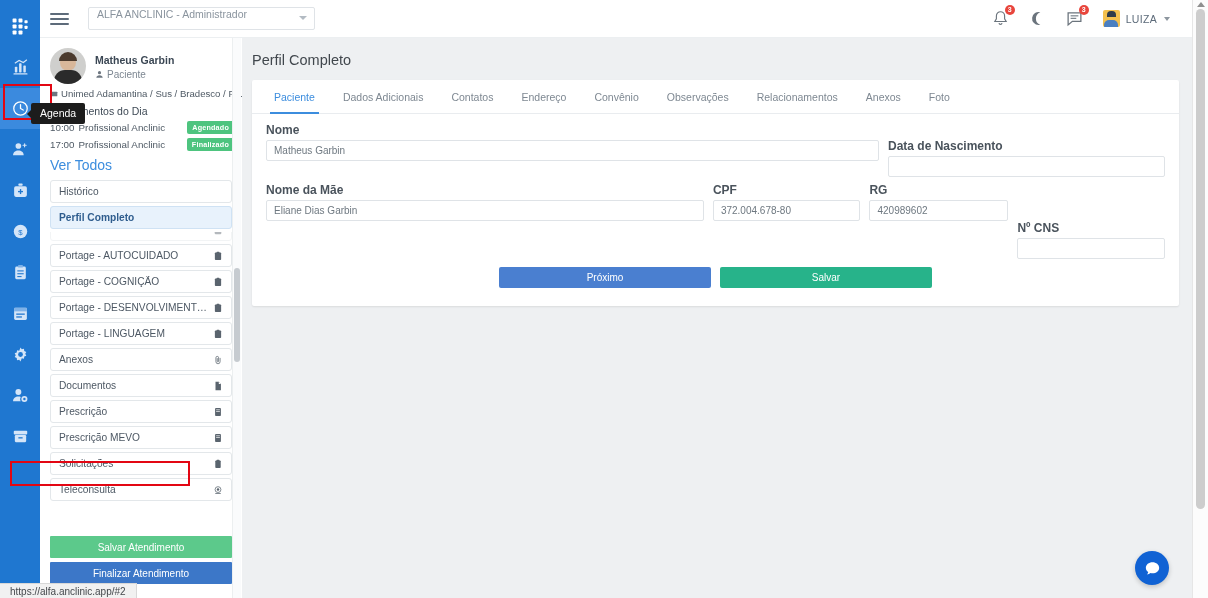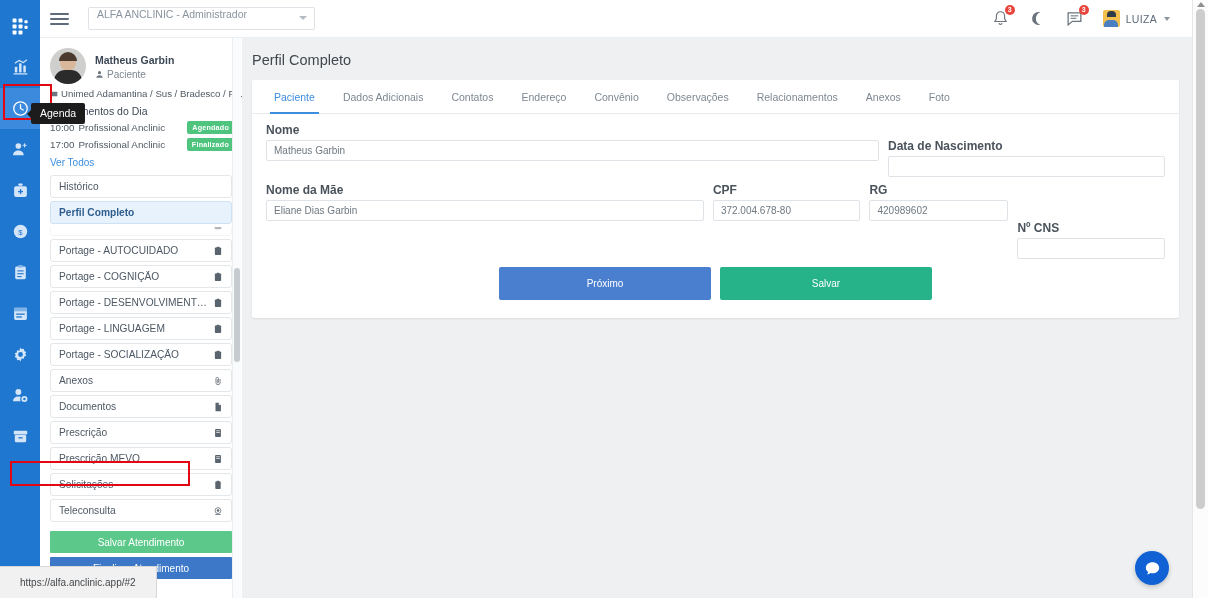--- a/index.html
+++ b/index.html
@@ -214,21 +214,21 @@
     justify-content: space-between;
   }
   .appt-badge {
     background: #4ec47f; color: #fff;
     font-size: 7.2px; font-weight: bold;
     padding: 2px 5px;
     border-radius: 2px;
     letter-spacing: .2px;
   }
   .ver-todos {
-    font-size: 10px; color: #3c8dde;
+    font-size: 14px; color: #3c8dde;
     padding: 4px 10px 4px 10px;
     cursor: pointer;
   }
 
   .lbtn {
     margin: 3px 10px;
     height: 23px;
     border: 1px solid #e3e7ea;
     border-radius: 3px;
     display: flex; align-items: center;
@@ -372,21 +372,21 @@
     border: 1px solid #dfe3e7;
     border-radius: 2px;
     font-size: 10px;
     color: #6e7880;
     padding: 0 7px;
     display: flex; align-items: center;
     background: #fff;
   }
   .btnrow { display: flex; gap: 9px; margin-top: 8px; padding: 0 0 0 0; justify-content: center;}
   .fbtn {
-    width: 212px; height: 33px;
+    width: 212px; height: 21px;
     border-radius: 2px;
     color: #fff; font-size: 10px;
     display: flex; align-items: center; justify-content: center;
     cursor: pointer;
   }
   .fbtn.blue { background: #4a7fd0; }
   .fbtn.green { background: #27b38a; }
 
   
   .fab {
@@ -419,28 +419,28 @@
     position: absolute; left: 4px; top: 2px;
     width: 0; height: 0;
     border-left: 4px solid transparent; border-right: 4px solid transparent;
     border-bottom: 5px solid #8f8f8f;
   }
 
   
   .statusbar {
     position: absolute;
     left: 0; bottom: 0;
-    height: 32px;
+    height: 15px;
     background: #f1f1f1;
     border-top: 1px solid #d8d8d8;
     border-right: 1px solid #d8d8d8;
     font-size: 10px;
     color: #44484c;
     display: flex; align-items: center;
-    padding: 0 20px;
+    padding: 0 10px;
     z-index: 70;
   }
 </style>
 </head>
 <body>
 
 <div class="app">
 
   <div class="rail">
     <div class="rail-item logo">
@@ -654,27 +654,20 @@
             </svg>
         </div>
         <div class="lbtn">
           <span class="txt">Portage - LINGUAGEM</span>
           <svg viewBox="0 0 24 24">
               <rect x="4.5" y="3.5" width="15" height="18" rx="2"></rect>
               <rect x="8.5" y="1.5" width="7" height="3.5" rx="1.2"></rect>
             </svg>
         </div>
         <div class="lbtn">
-          <span class="txt">Portage - SOCIALIZAÇÃO</span>
-          <svg viewBox="0 0 24 24">
-              <rect x="4.5" y="3.5" width="15" height="18" rx="2"></rect>
-              <rect x="8.5" y="1.5" width="7" height="3.5" rx="1.2"></rect>
-            </svg>
-        </div>
-        <div class="lbtn">
           <span class="txt">Anexos</span>
           <svg viewBox="0 0 24 24">
               <path d="M17 7v9a5 5 0 0 1-10 0V6.5a3.2 3.2 0 0 1 6.4 0V15a1.6 1.6 0 0 1-3.2 0V7.5" fill="none" stroke="#5a646e" stroke-width="1.8"></path>
             </svg>
         </div>
         <div class="lbtn">
           <span class="txt">Documentos</span>
           <svg viewBox="0 0 24 24">
               <path d="M6 2h8l5 5v15H6z"></path>
               <path d="M14 2v5h5" fill="#fff"></path>

